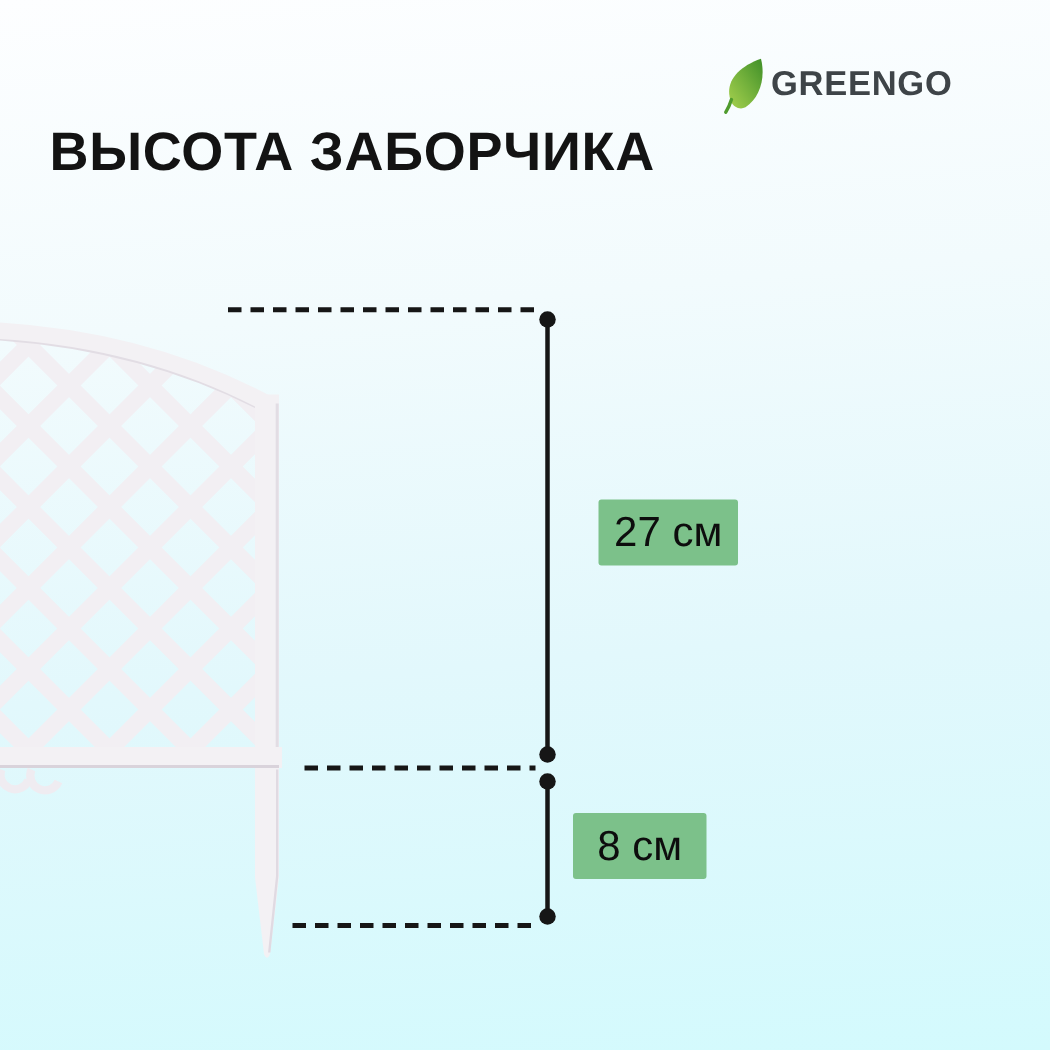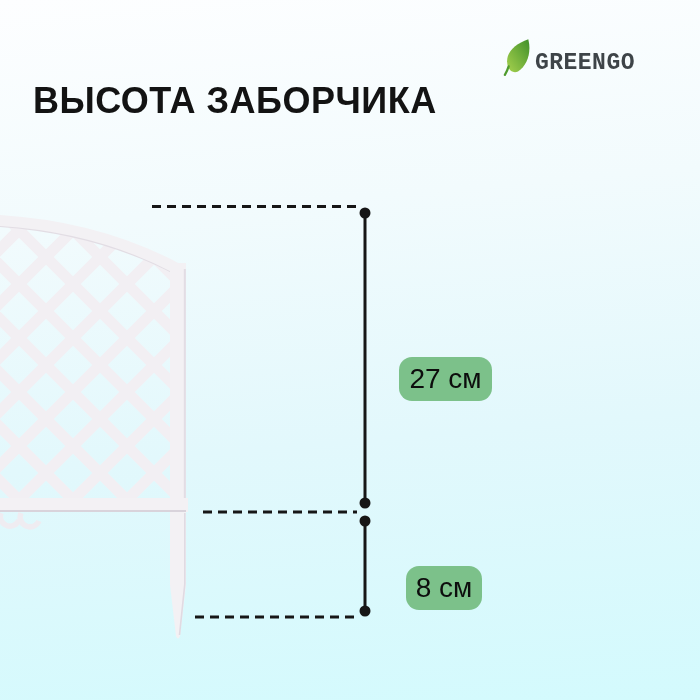--- a/index.html
+++ b/index.html
@@ -5,41 +5,41 @@
   html,body{margin:0;padding:0;}
   .canvas{
     position:relative;
     width:700px;height:700px;
     overflow:hidden;
     font-family:"Liberation Sans",sans-serif;
     background:linear-gradient(175deg,#fdfeff 0%,#f2fbfd 30%,#e2f8fc 62%,#d3fafd 100%);
   }
   .logo{
     position:absolute;top:42px;right:65px;
-    display:flex;align-items:flex-end;gap:3px;font-family:Liberation Mono, monospace;
+    display:flex;align-items:flex-start;gap:3px;
   }
   .logo-text{
     font-size:23px;font-weight:700;color:#3e4448;letter-spacing:.5px;
   }
   .leaf{width:30px;height:38px;margin-right:-1px;margin-top:-4px;}
   .title{
     position:absolute;left:33px;top:80px;margin:0;
     font-size:36px;font-weight:700;color:#131313;letter-spacing:.5px;
     white-space:nowrap;
   }
   .fence{position:absolute;left:0;top:195px;width:200px;height:470px;}
   .dims{position:absolute;left:0;top:0;width:700px;height:700px;pointer-events:none;}
   .badge{
     position:absolute;
     display:flex;align-items:center;justify-content:center;
-    background:#7cc18a;border-radius:13px;
-    font-size:28px;color:#0d0d0d;font-weight:500;margin-top:24px;
+    background:#7cc18a;border-radius:2px;
+    font-size:28px;color:#0d0d0d;font-weight:500;
   }
   .badge-27{left:399px;top:333px;width:93px;height:44px;}
-  .badge-8{left:406px;top:542px;width:76px;height:44px;}
+  .badge-8{left:382px;top:542px;width:89px;height:44px;}
 </style>
 </head>
 <body>
 
 <div class="canvas">
 
   <div class="logo">
     <svg class="leaf" viewBox="0 0 32 40">
       <defs>
         <linearGradient id="leafGrad" x1="0" y1="1" x2="1" y2="0">

